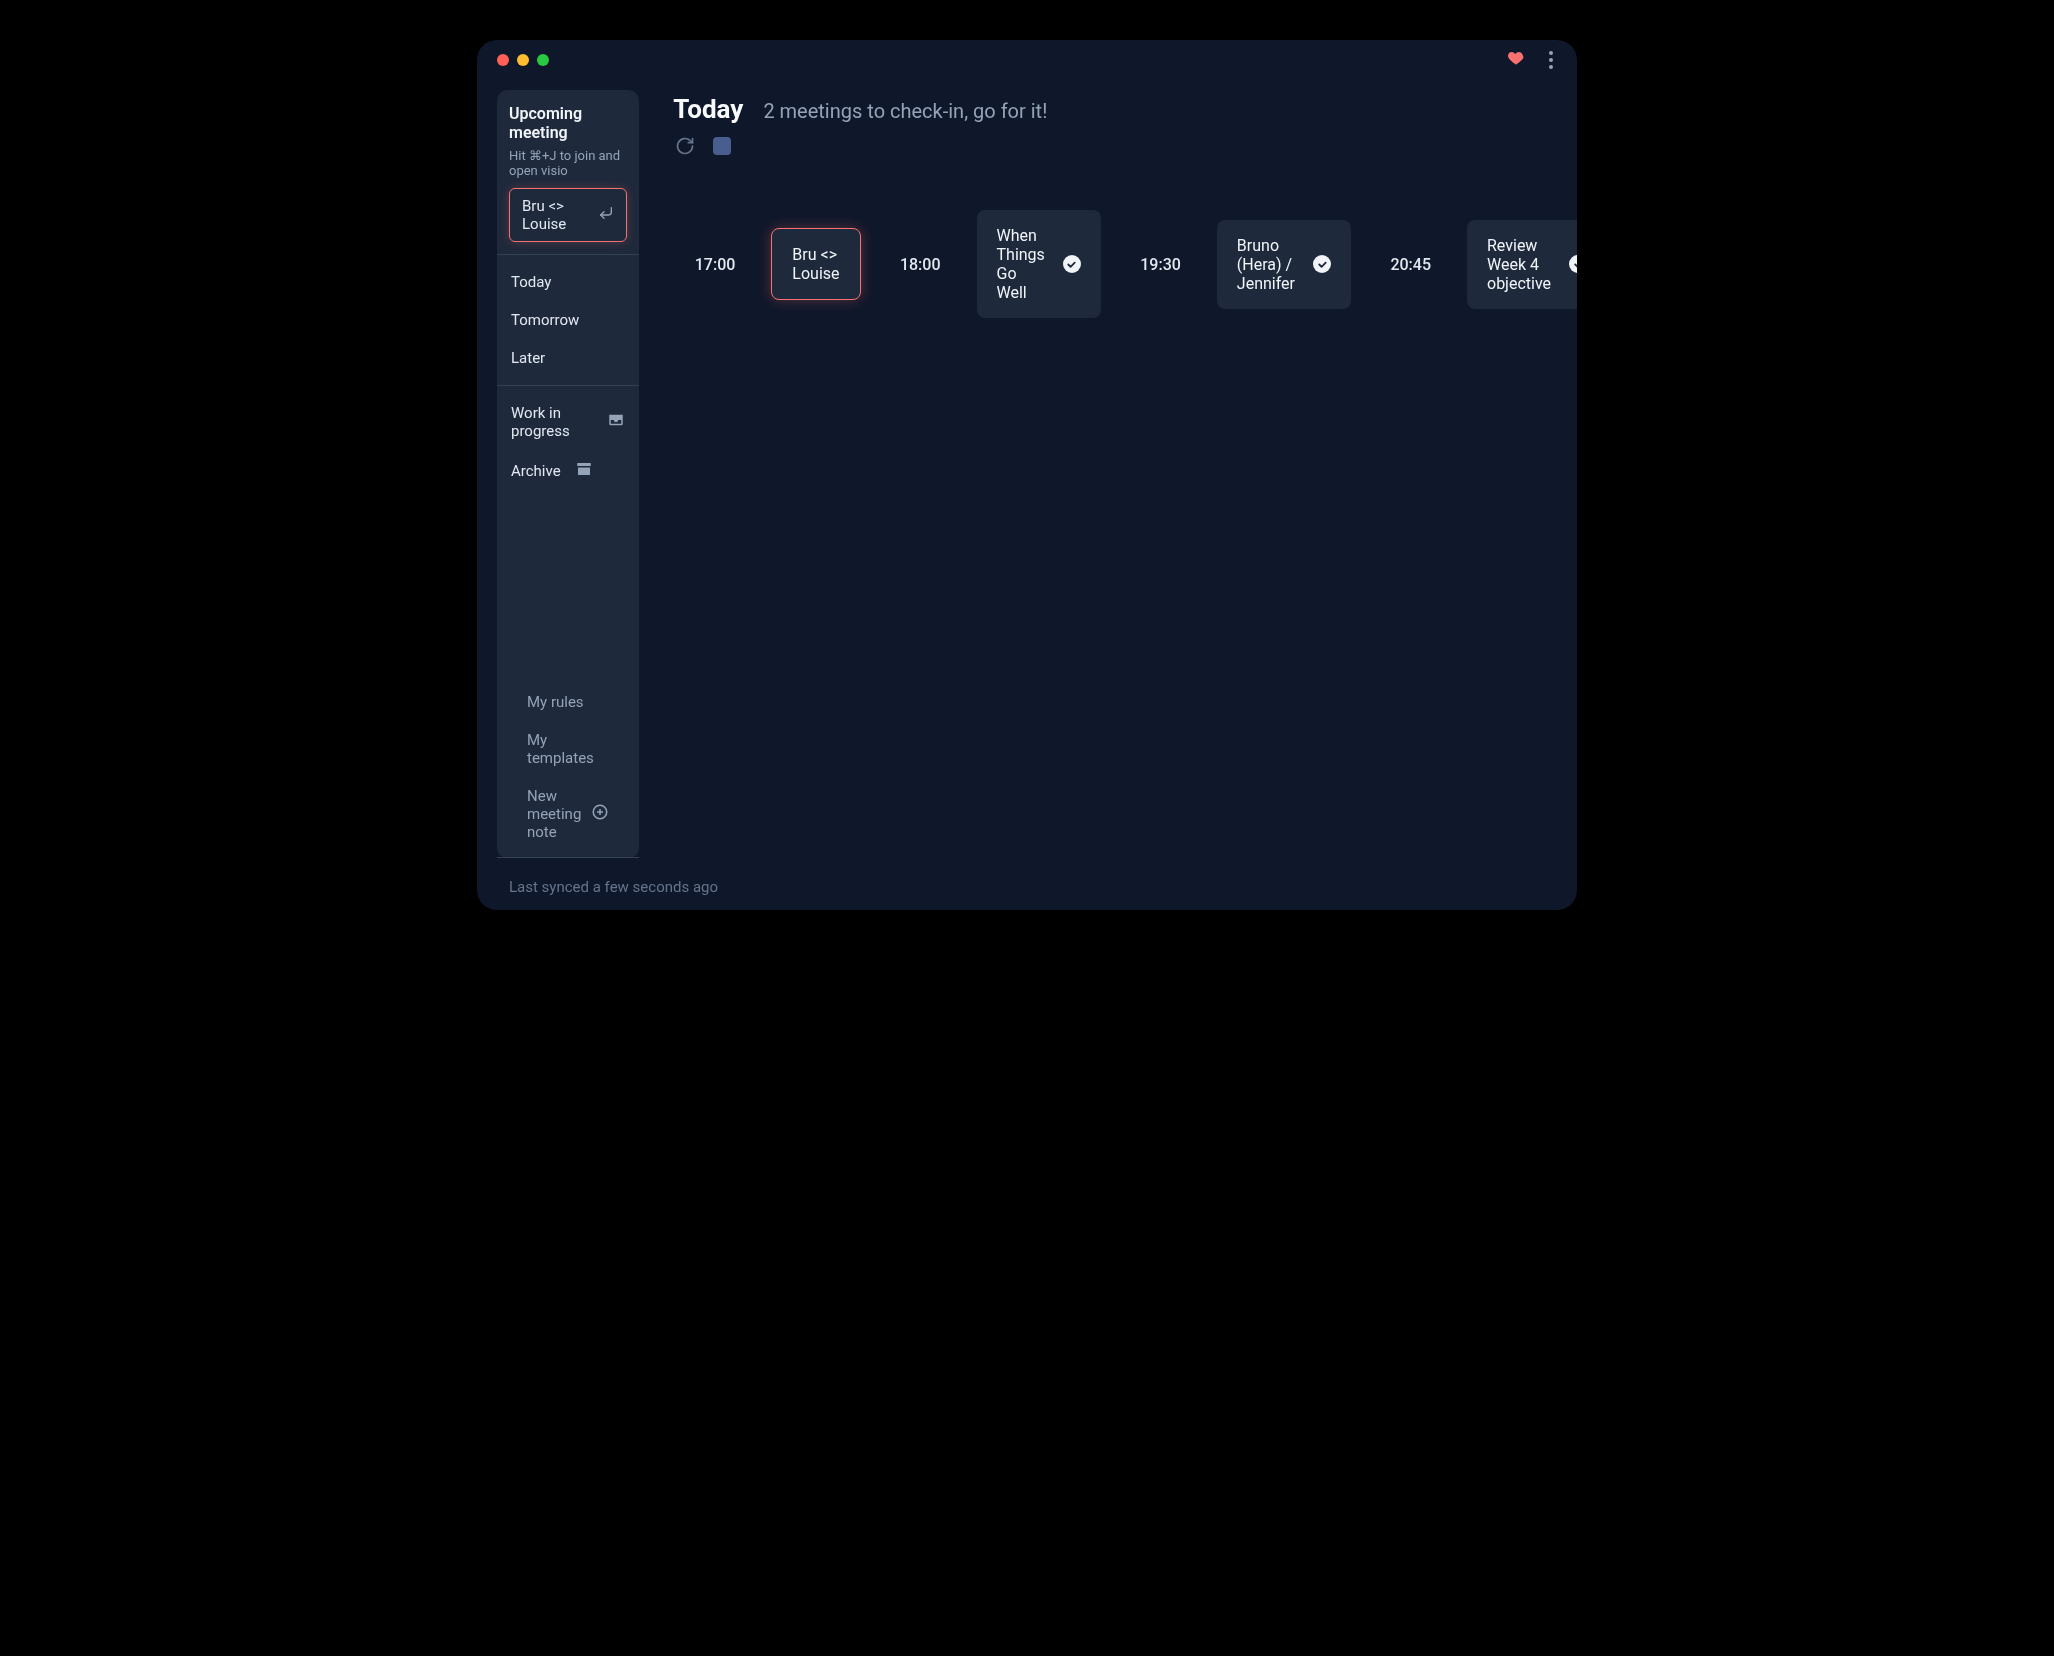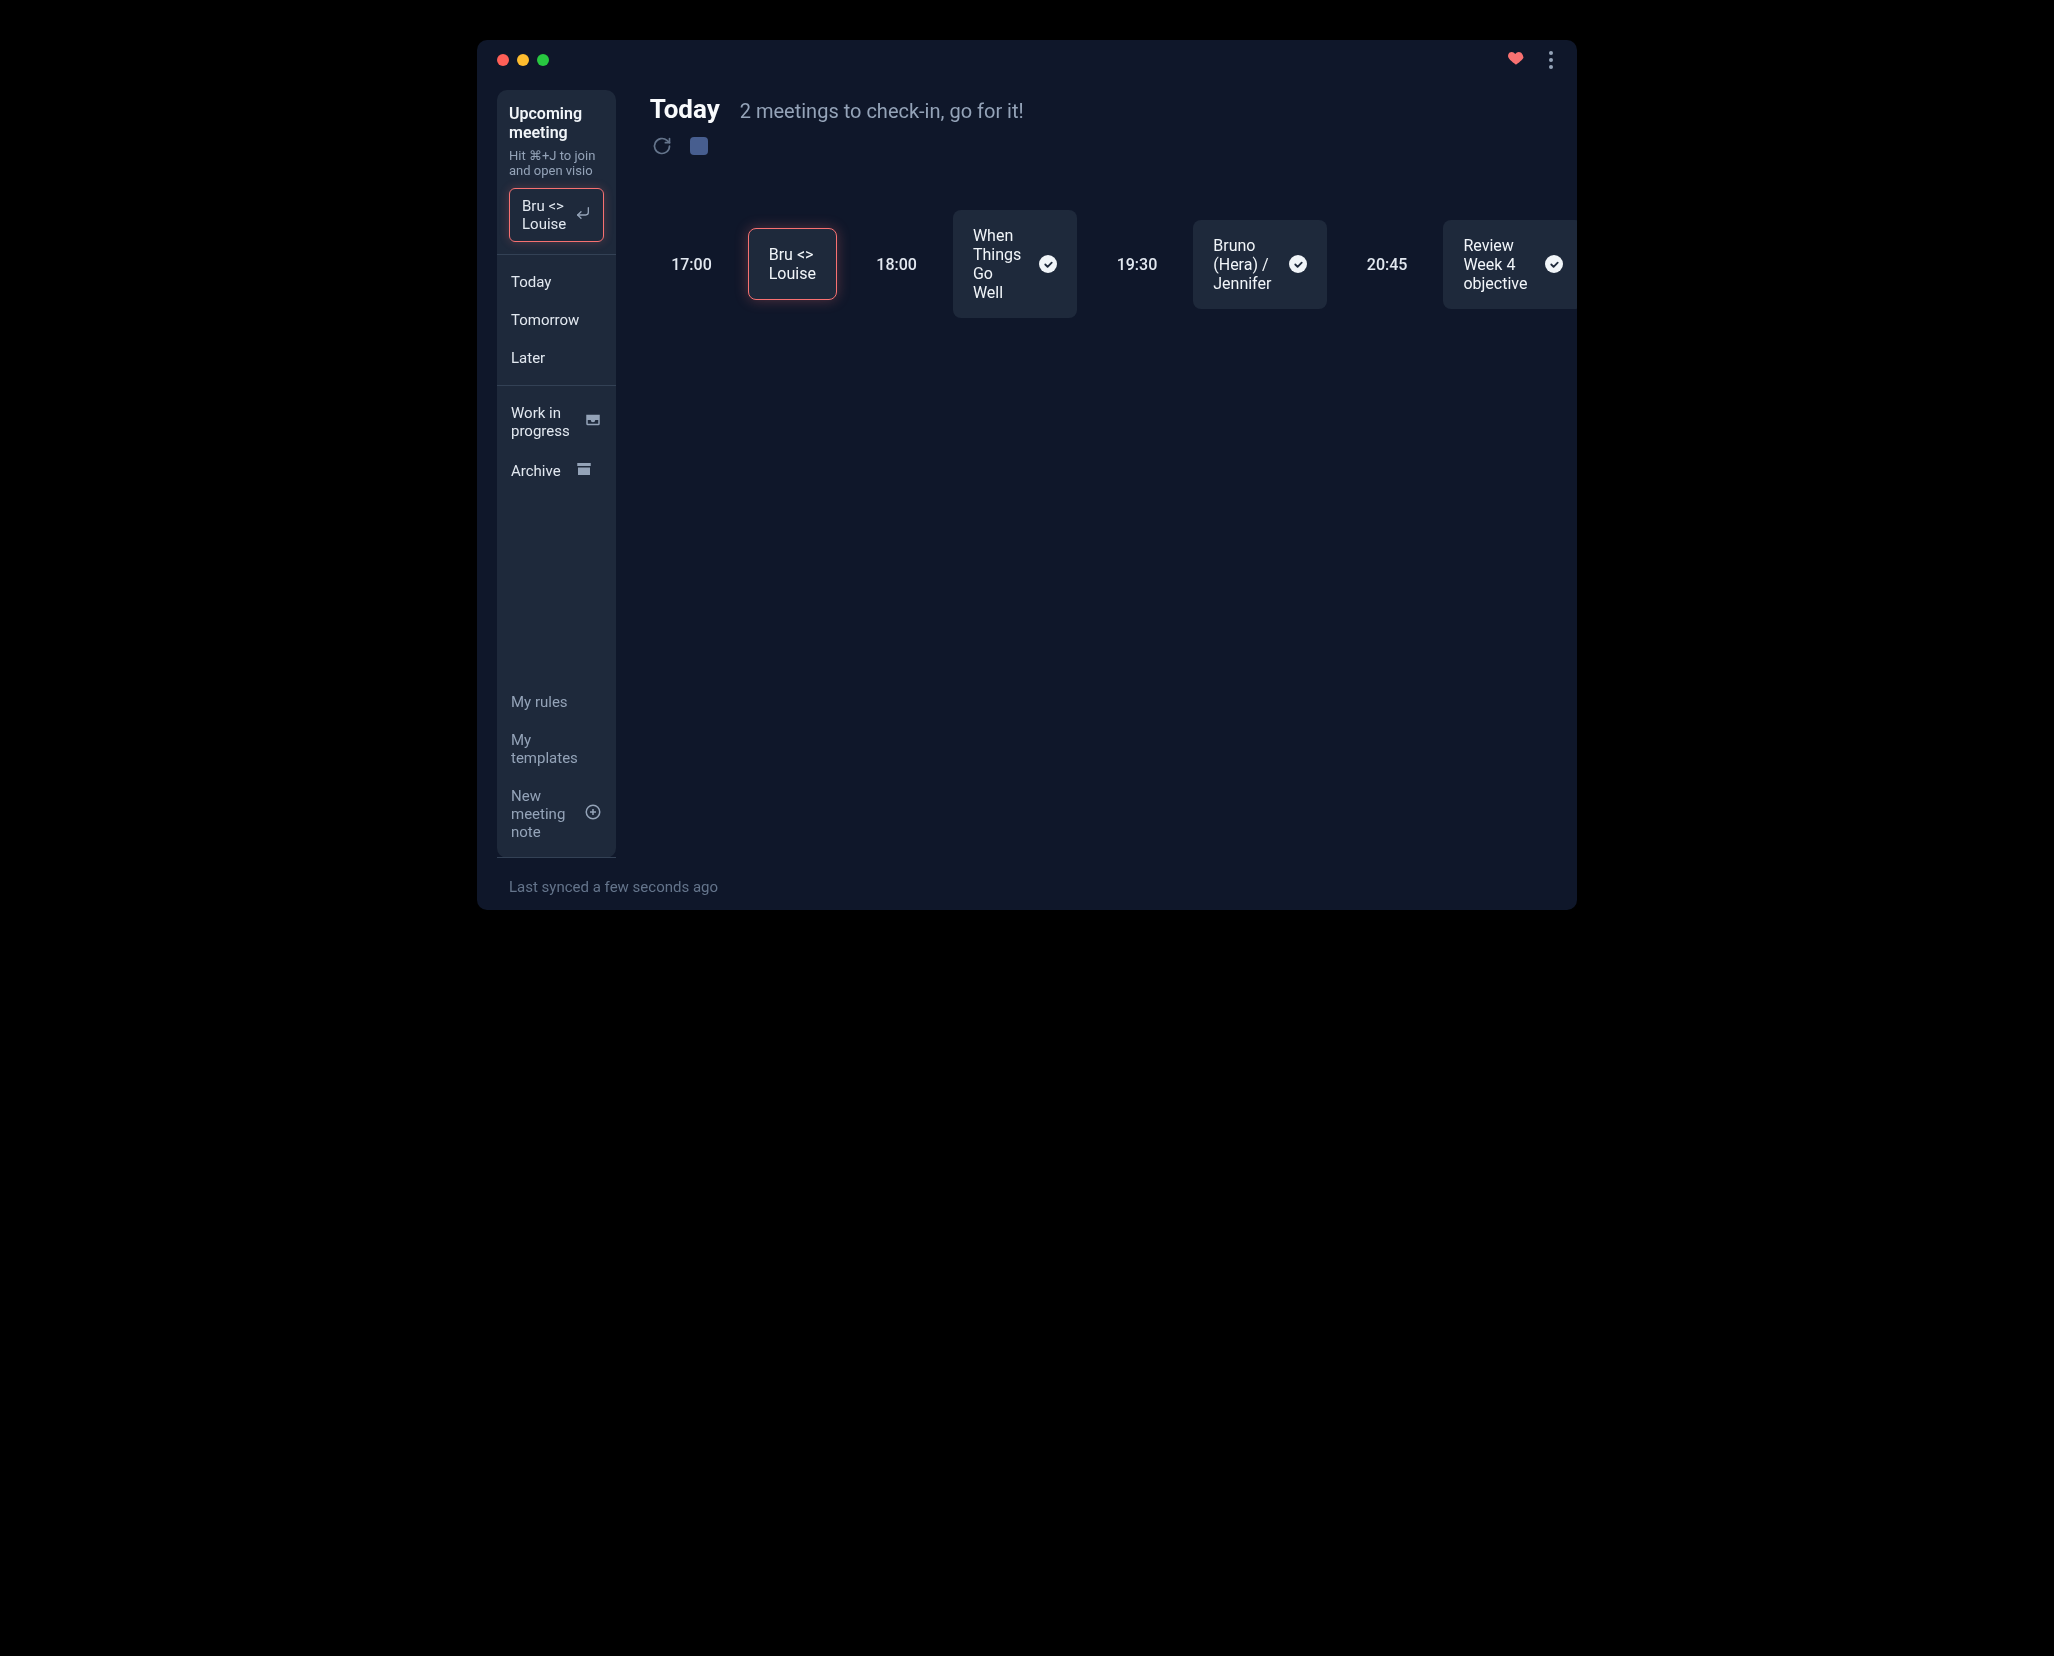--- a/index.html
+++ b/index.html
@@ -7,21 +7,21 @@
   body {
     background: #000;
     font-family: -apple-system, BlinkMacSystemFont, "Segoe UI", Roboto, sans-serif;
     display: flex;
     align-items: flex-start;
     justify-content: center;
     padding: 40px 50px 80px 50px;
   }
   .window {
     background: #0f172a;
-    border-radius: 10px;
+    border-radius: 20px;
     width: 1100px;
     height: 870px;
     display: flex;
     flex-direction: column;
     overflow: hidden;
     box-shadow: 0 20px 60px rgba(0,0,0,0.6);
   }
   .titlebar {
     height: 40px;
     display: flex;
@@ -88,21 +88,21 @@
     display: flex;
     align-items: center;
     gap: 10px;
   }
   .nav-item .trailing { color: #94a3b8; margin-left: 4px; }
 
   .sidebar-flex { flex: 1; }
 
   .bottom-list { padding: 6px 0; }
   .bottom-item {
-    padding: 10px 14px;
+    padding: 10px 30px;
     color: #94a3b8;
     font-size: 15px;
     cursor: pointer;
     display: flex;
     align-items: center;
     gap: 10px;
   }
 
   .main {
     flex: 1;

